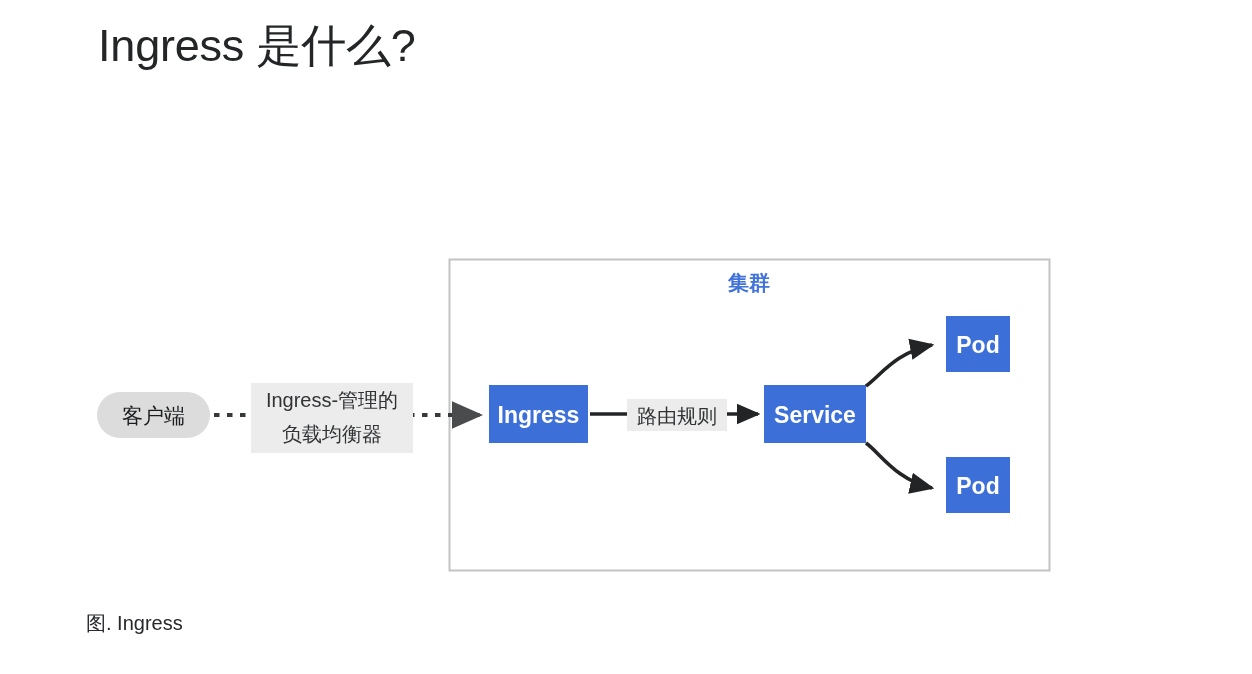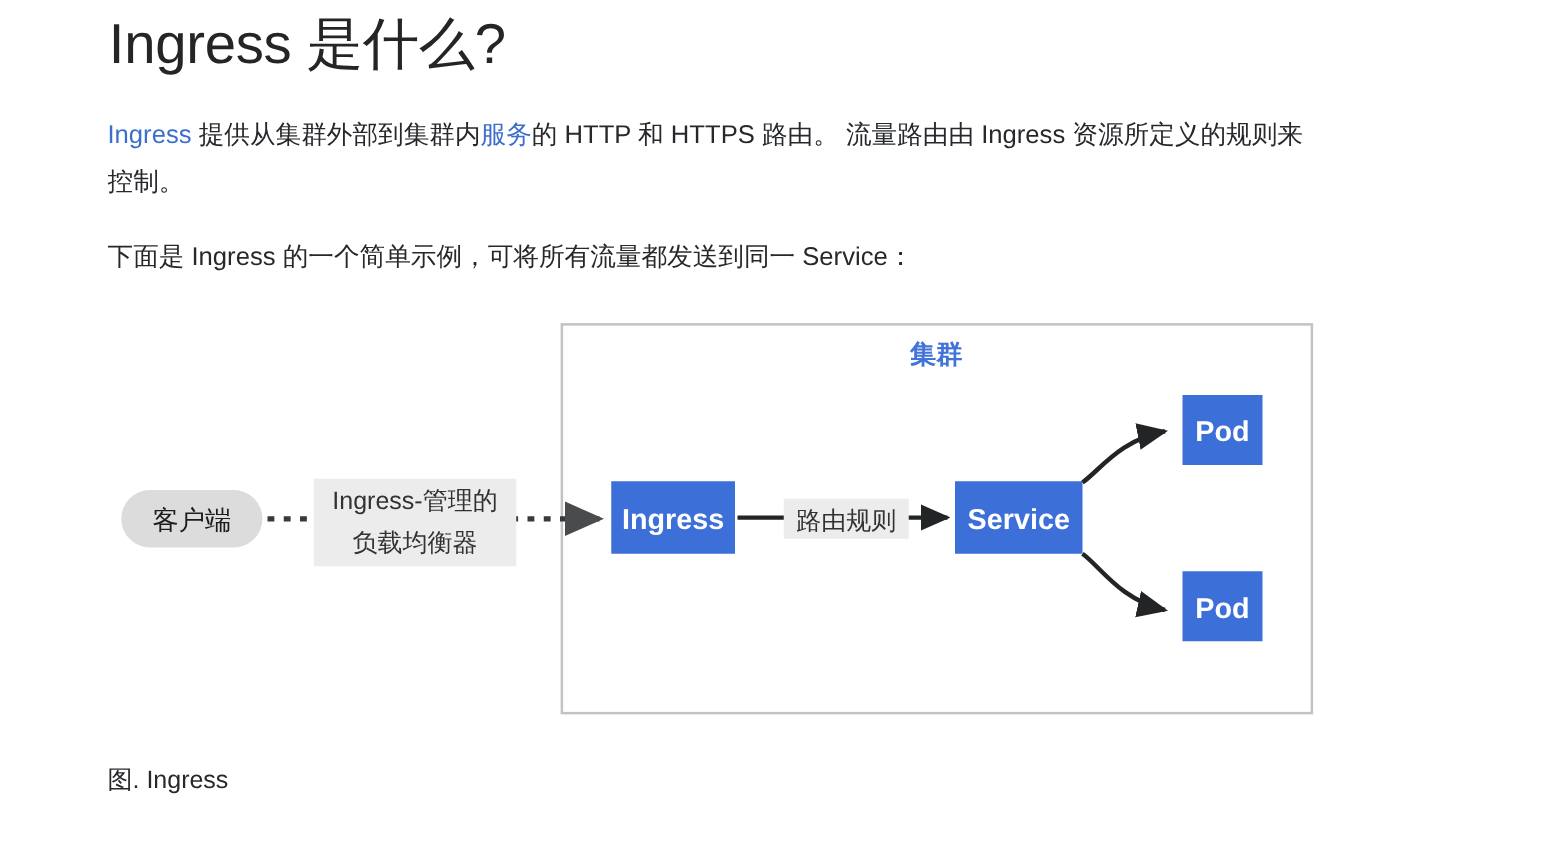--- a/index.html
+++ b/index.html
@@ -27,21 +27,21 @@
   
   .doc-title {
     position: absolute;
     left: 86px;
     top: 6px;
     font-size: 45px;
     font-weight: 400;
     letter-spacing: -0.2px;
     color: #232527;
     line-height: 1.25;
-    margin: 1px;
+    margin: 12px;
     white-space: nowrap;
   }
 
   
   .para {
     position: absolute;
     left: 86px;
     font-size: 20.5px;
     line-height: 38px;
     color: #26282b;
@@ -111,23 +111,21 @@
     fill: #1b1c1e;
   }
 </style>
 </head>
 <body>
 
 <div class="page">
 
   <h1 class="doc-title">Ingress 是什么?</h1>
 
-  <p class="para para-1"><a class="doc-link" href="#">Ingress</a><span> 提供从集群外部到集群内</span><a class="doc-link" href="#">服务</a><span>的 HTTP 和 HTTPS 路由。 流量路由由 Ingress 资源所定义的规则来控制。</span></p>
 
-  <p class="para para-2"><span>下面是 Ingress 的一个简单示例，可将所有流量都发送到同一 Service：</span></p>
 
   <div class="figure">
     <svg class="figure-svg" width="1000" height="340" viewBox="0 0 1000 340" xmlns="http://www.w3.org/2000/svg">
 
       <defs>
         <marker id="arrowSolid" viewBox="0 0 10 10" refX="9" refY="5" markerWidth="7" markerHeight="7" orient="auto-start-reverse">
           <path d="M 0 0.6 L 10 5 L 0 9.4 z" fill="#232426"></path>
         </marker>
         <marker id="arrowDotted" viewBox="0 0 10 10" refX="9" refY="5" markerWidth="7.5" markerHeight="7.5" orient="auto-start-reverse">
           <path d="M 0 0.6 L 10 5 L 0 9.4 z" fill="#4a4b4d"></path>

